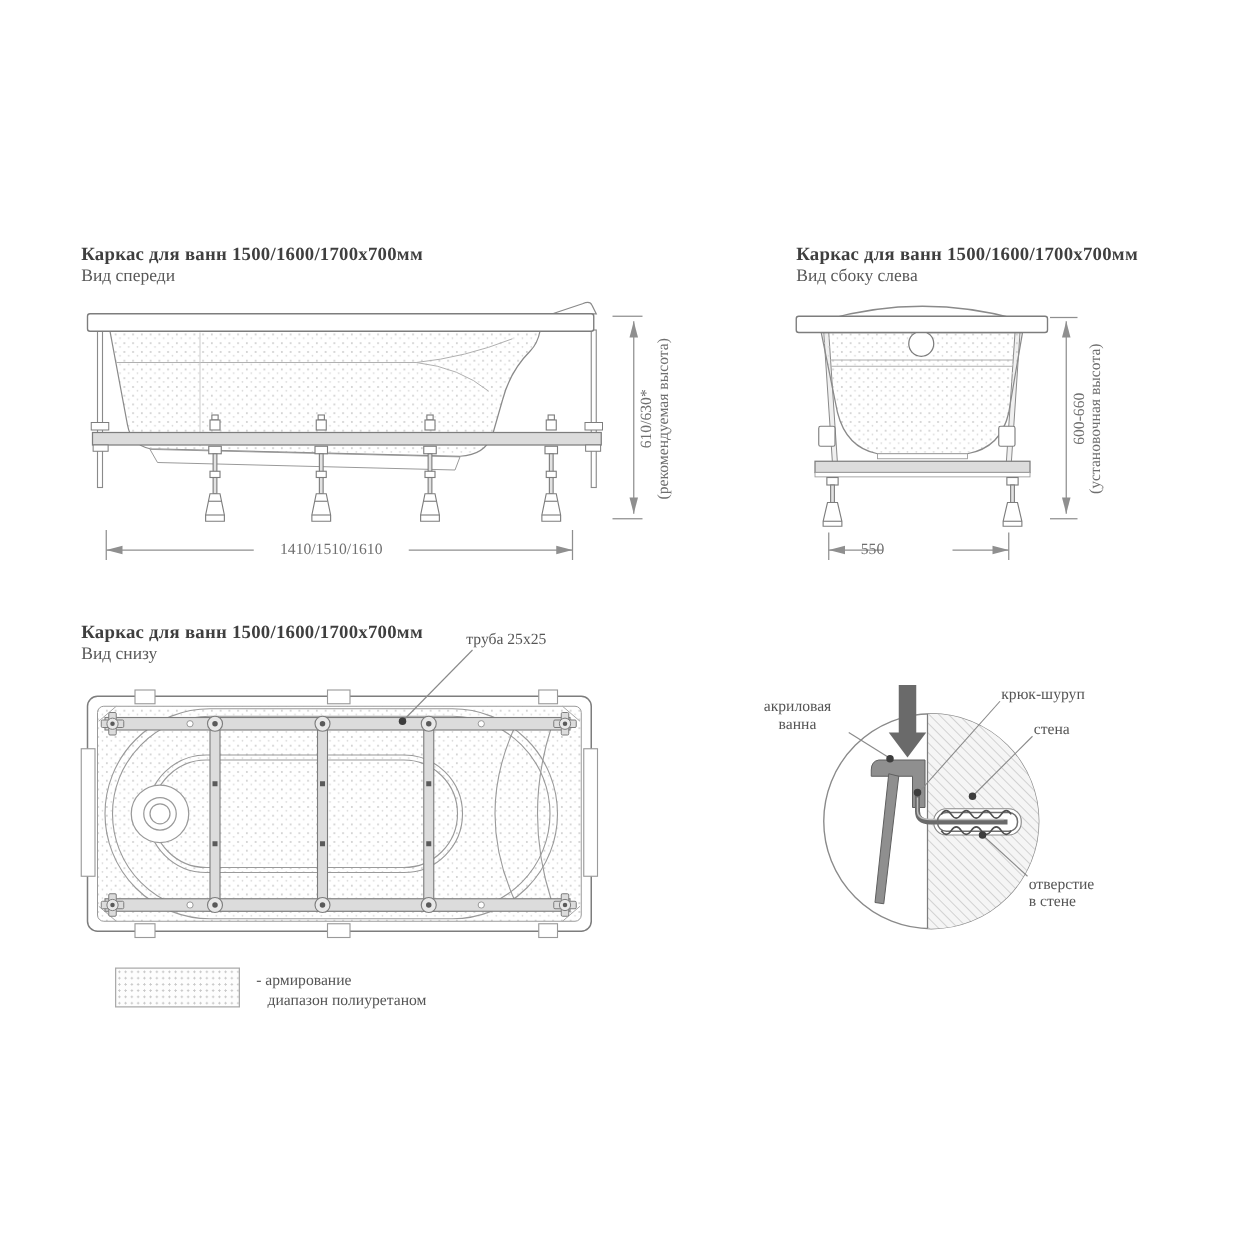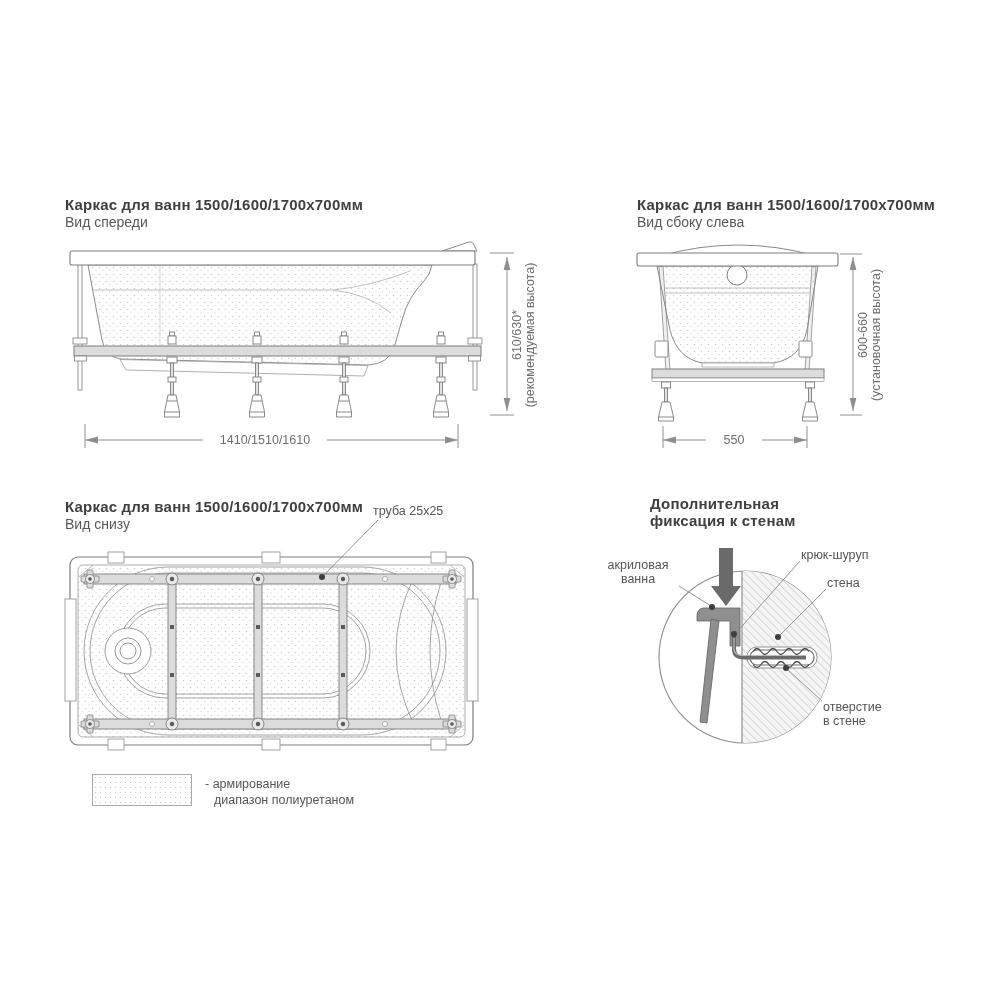--- a/index.html
+++ b/index.html
@@ -1,17 +1,17 @@
 <!DOCTYPE html>
 <html><head>
 <meta charset="utf-8">
 <style>
   html,body{margin:0;padding:0;background:#ffffff;}
   #page{position:relative;width:1000px;height:996px;background:#ffffff;overflow:hidden;
-        font-family:Liberation Sans, sans-serif;}
+        font-family:Liberation Serif, serif;}
   .abs{position:absolute;}
   .t-title{font-weight:bold;font-size:15px;color:#3f3f3f;letter-spacing:.2px;white-space:nowrap;}
   .t-sub{font-size:14px;color:#585858;white-space:nowrap;}
   .t-dim{font-size:12.5px;color:#6e6e6e;white-space:nowrap;}
   .t-label{font-size:12.5px;color:#555;line-height:14px;white-space:nowrap;}
   .t-note{font-size:12px;color:#5a5a5a;line-height:14px;white-space:nowrap;}
   .center{transform:translate(-50%,-50%);}
   .vdim{display:flex;flex-direction:column;align-items:center;line-height:13px;
         transform:translate(-50%,-50%) rotate(-90deg);white-space:nowrap;text-align:center;}
   .right{text-align:center;}
@@ -235,34 +235,30 @@
   <div class="abs t-title" style="left:65px;top:196px">Каркас для ванн 1500/1600/1700х700мм</div>
   <div class="abs t-sub" style="left:65px;top:214px">Вид спереди</div>
   <div class="abs t-dim center" style="left:265px;top:440px">1410/1510/1610</div>
   <div class="abs t-dim vdim" style="left:524px;top:335px">
     <span>610/630*</span>
     <span>(рекомендуемая высота)</span>
   </div>
 
   <div class="abs t-title" style="left:637px;top:196px">Каркас для ванн 1500/1600/1700х700мм</div>
   <div class="abs t-sub" style="left:637px;top:214px">Вид сбоку слева</div>
-  <div class="abs t-dim center" style="left:734px;top:440px">550</div>
+  <div class="abs t-dim center" style="left:698px;top:440px">550</div>
   <div class="abs t-dim vdim" style="left:870px;top:335px">
     <span>600-660</span>
     <span>(установочная высота)</span>
   </div>
 
   <div class="abs t-title" style="left:65px;top:498px">Каркас для ванн 1500/1600/1700х700мм</div>
   <div class="abs t-sub" style="left:65px;top:516px">Вид снизу</div>
   <div class="abs t-label" style="left:373px;top:504px">труба 25х25</div>
 
-  <div class="abs t-title" style="left:650px;top:495px;line-height:17px">
-    <div>Дополнительная</div>
-    <div>фиксация к стенам</div>
-  </div>
   <div class="abs t-label right" style="left:599px;top:558px;width:78px">
     <div>акриловая</div>
     <div>ванна</div>
   </div>
   <div class="abs t-label" style="left:801px;top:548px">крюк-шуруп</div>
   <div class="abs t-label" style="left:827px;top:576px">стена</div>
   <div class="abs t-label" style="left:823px;top:700px">
     <div>отверстие</div>
     <div>в стене</div>
   </div>

